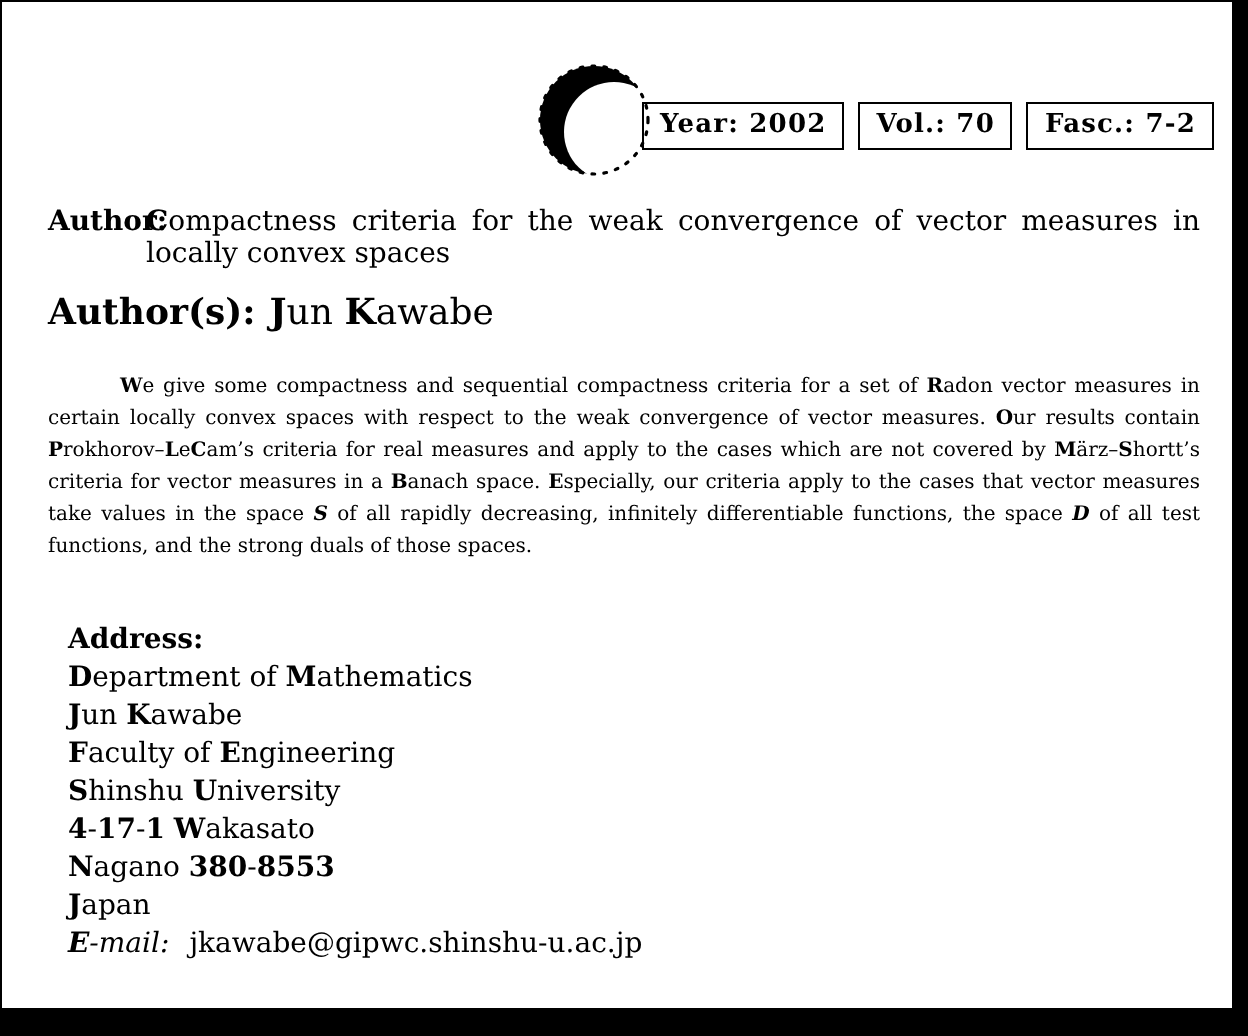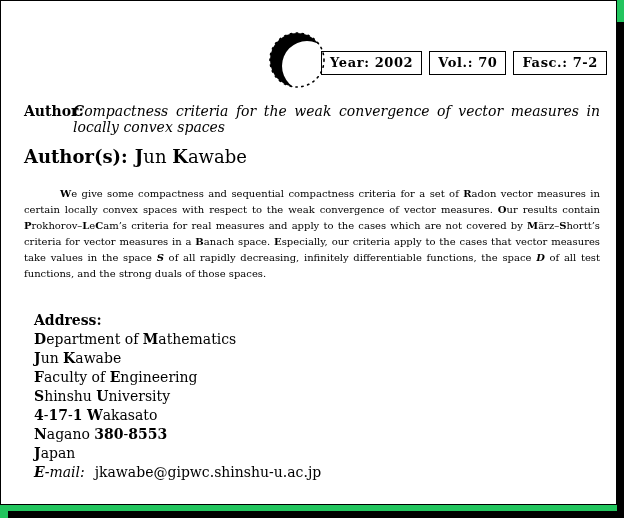--- a/index.html
+++ b/index.html
@@ -1,21 +1,21 @@
 <!DOCTYPE html>
 <html><head>
 <meta charset="utf-8">
 <style>
   html,body { margin:0; padding:0; }
   body {
     width:624px; height:518px; background:#ffffff; color:#000000;
     font-family:"DejaVu Serif","Liberation Serif",serif;
     overflow:hidden;
   }
-  .stage { position:relative; width:624px; height:518px; background:#22c55e; }
+  .stage { position:relative; width:624px; height:518px; background:#000000; }
 
   
   .shadow-right  { position:absolute; left:617px; top:22px;  width:7px;  height:496px; background:#000; }
   .shadow-bottom { position:absolute; left:8px;  top:511px; width:616px; height:7px;  background:#000; }
 
   
   .page {
     position:absolute; left:0; top:0; width:615px; height:503px;
     background:#ffffff; border:1px solid #000;
   }
@@ -23,21 +23,21 @@
   .header { position:relative; height:96px; }
   .logo { position:absolute; left:267px; top:30px; width:58px; height:58px; }
   .badges { position:absolute; top:50px; right:9px; display:flex; gap:7px; }
   .badge {
     border:1px solid #000; padding:3px 8px 4px 8px;
     font-weight:bold; font-size:13px; letter-spacing:0.6px; white-space:nowrap;
   }
 
   .title-row { display:flex; margin:6px 16px 0 23px; font-size:14px; line-height:16px; }
   .title-row .lbl { font-weight:bold; width:49px; flex:0 0 auto; }
-  .title-row .txt { text-align:justify; flex:1 1 auto;font-style:italic; }
+  .title-row .txt { text-align:justify; flex:1 1 auto; }
 
   .author-row { margin:14px 16px 0 23px; font-size:18px; line-height:16px; }
   .author-row .lbl { font-weight:bold; margin-right:7px; }
 
   .abstract {
     margin:21px 16px 0 23px; font-size:10px; line-height:16px;
     text-align:justify; text-indent:36px;
   }
   .seg-mathcal { font-weight:bold; font-style:italic; }
 

